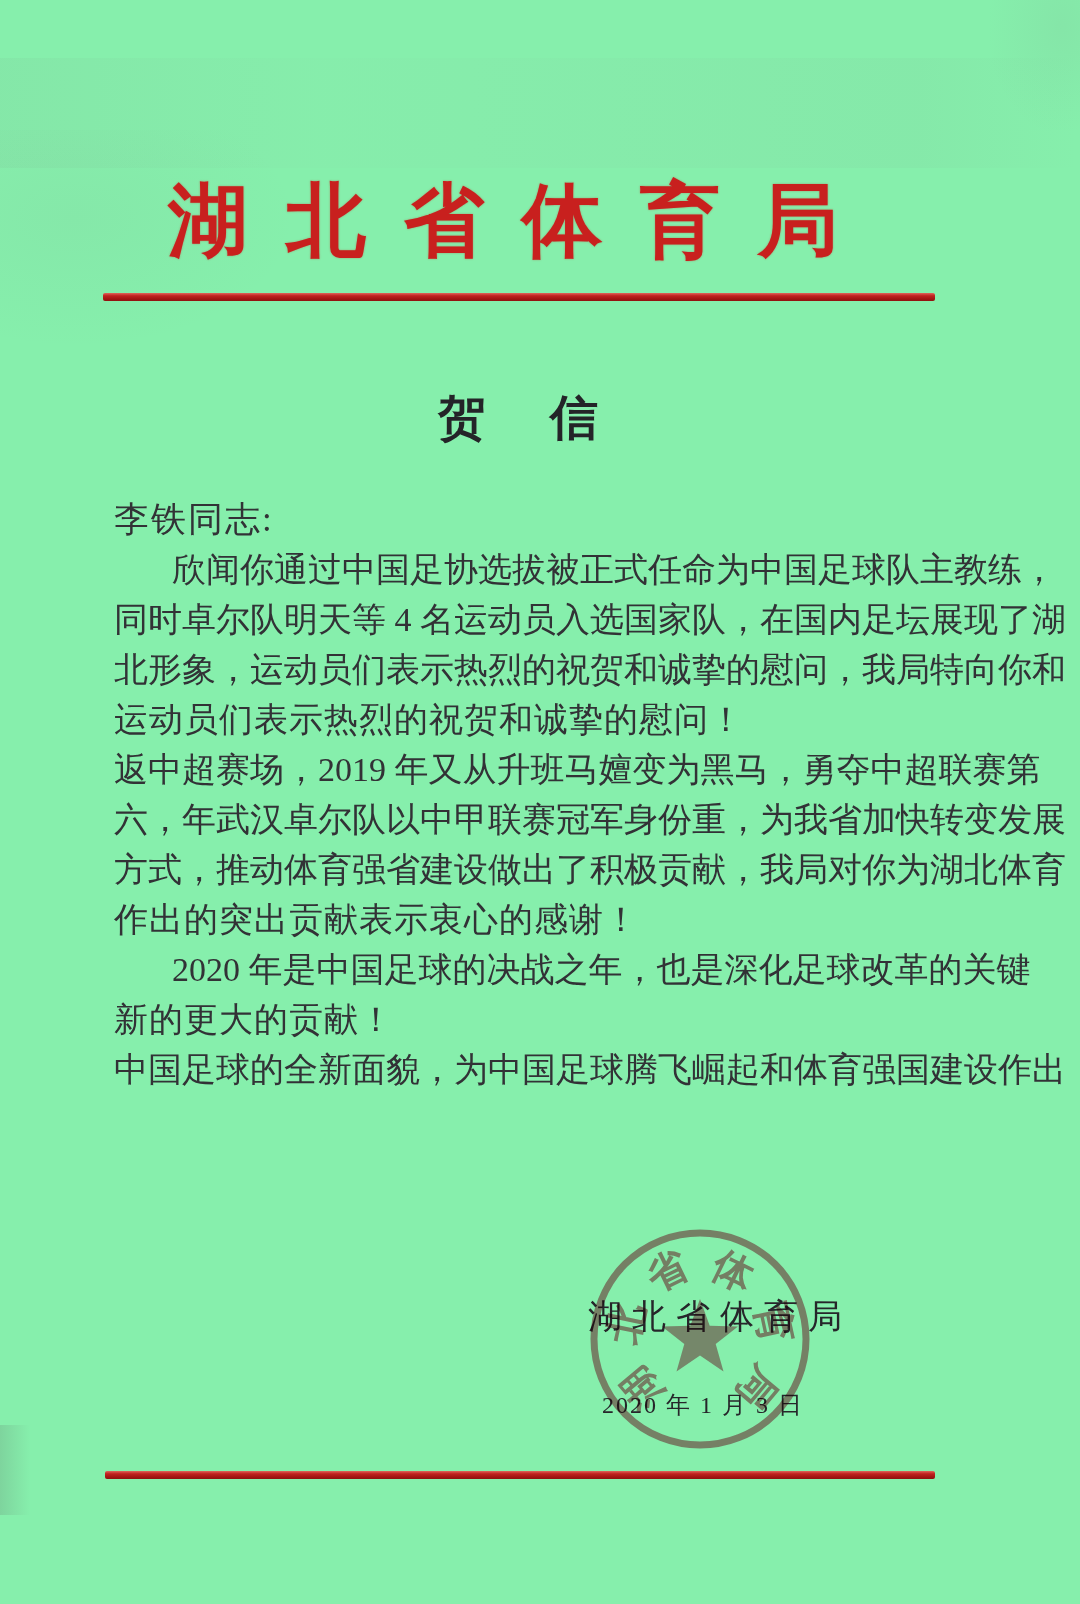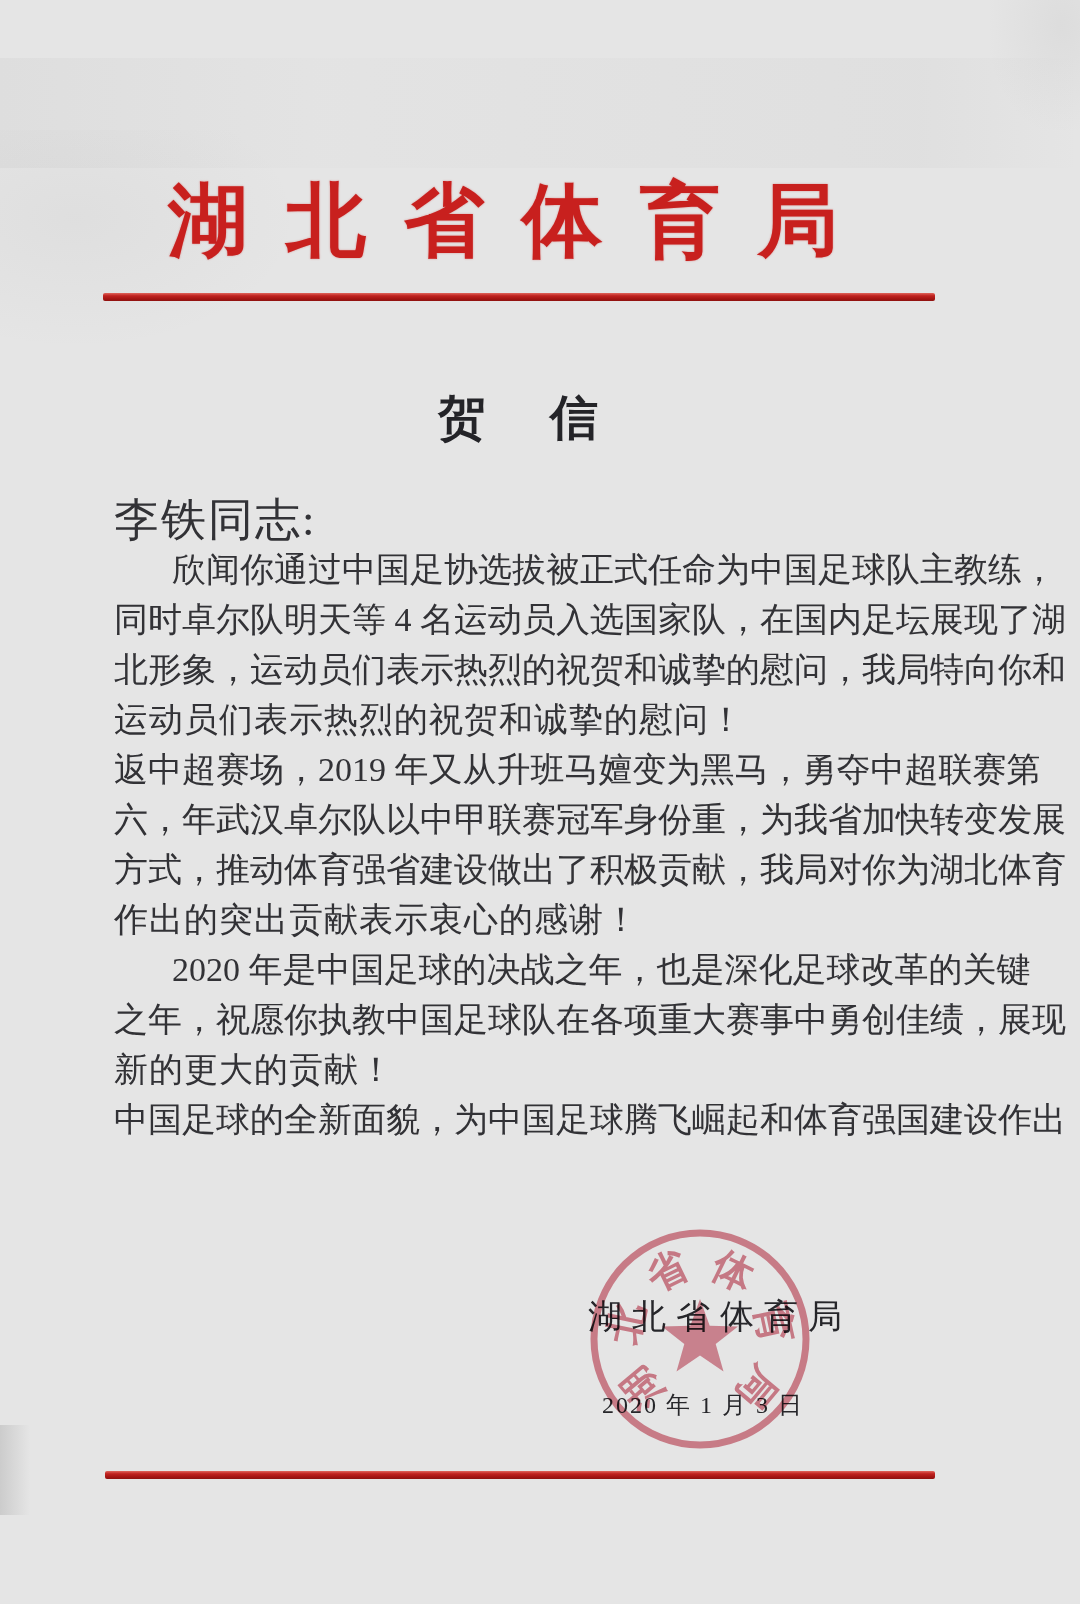--- a/index.html
+++ b/index.html
@@ -2,21 +2,21 @@
 <html><head>
 <meta charset="utf-8">
 <style>
   html,body{margin:0;padding:0;}
   body{
     width:1080px;height:1604px;
     background:#fdfdfd;
     font-family:"Liberation Serif","DejaVu Serif",serif;
     position:relative;overflow:hidden;
   }
-  .page{position:absolute;inset:0;background:#e5e5e5;}
+  .page{position:absolute;inset:0;background:#86efac;}
 
   
   .smudge{position:absolute;pointer-events:none;}
   .smudge-band{left:0;top:58px;width:1080px;height:110px;
     background:linear-gradient(90deg,rgba(110,110,110,.06),rgba(140,140,140,.02) 30%,rgba(130,130,130,.04) 60%,rgba(120,120,120,.05) 85%,rgba(255,255,255,0));}
   .smudge-tl{left:0;top:130px;width:300px;height:220px;
     background:radial-gradient(ellipse at 25% 40%,rgba(120,120,120,.06),rgba(0,0,0,0) 70%);}
   .smudge-tr{left:990px;top:0;width:90px;height:130px;
     background:radial-gradient(ellipse at 80% 20%,rgba(120,120,120,.08),rgba(0,0,0,0) 75%);}
   .smudge-bl{left:0;top:1425px;width:30px;height:90px;
@@ -42,21 +42,21 @@
     text-align:center;
     font-size:48px;line-height:52px;font-weight:bold;
     letter-spacing:8px;color:#242428;
   }
 
   .body-block{
     position:absolute;left:114px;top:495px;width:818px;
     color:#323236;
   }
   .salutation{
-    height:50px;line-height:50px;font-size:45px;
+    height:50px;line-height:50px;font-size:35px;
     letter-spacing:2px;white-space:nowrap;
   }
   .bline{
     height:50px;line-height:50px;font-size:34px;
     text-align:justify;text-align-last:justify;
     white-space:nowrap;
   }
   .bline.first{text-indent:58px;}
   .bline.last{text-align:right;text-align-last:left;letter-spacing:1px;}
 
@@ -103,21 +103,20 @@
     <div class="bline">同时卓尔队明天等 4 名运动员入选国家队，在国内足坛展现了湖</div>
     <div class="bline">北形象，运动员们表示热烈的祝贺和诚挚的慰问，我局特向你和</div>
     <div class="bline last">运动员们表示热烈的祝贺和诚挚的慰问！</div>
 
     <div class="bline">返中超赛场，2019 年又从升班马嬗变为黑马，勇夺中超联赛第</div>
     <div class="bline">六，年武汉卓尔队以中甲联赛冠军身份重，为我省加快转变发展</div>
     <div class="bline">方式，推动体育强省建设做出了积极贡献，我局对你为湖北体育</div>
     <div class="bline last">作出的突出贡献表示衷心的感谢！</div>
 
     <div class="bline first">2020 年是中国足球的决战之年，也是深化足球改革的关键</div>
-    <div class="bline">之年，祝愿你执教中国足球队在各项重大赛事中勇创佳绩，展现</div>
     <div class="bline last">新的更大的贡献！</div>
     <div class="bline">中国足球的全新面貌，为中国足球腾飞崛起和体育强国建设作出</div>
   </div>
 
   <div class="signer">湖北省体育局</div>
   <div class="date">2020 年 1 月 3 日</div>
 
   <svg class="seal" viewBox="0 0 232 232">
     <circle cx="116" cy="116" r="106" fill="none" stroke="#cf5668" stroke-width="7" opacity="0.8"></circle>
     <g transform="rotate(-130 116 116)" opacity="0.82">

